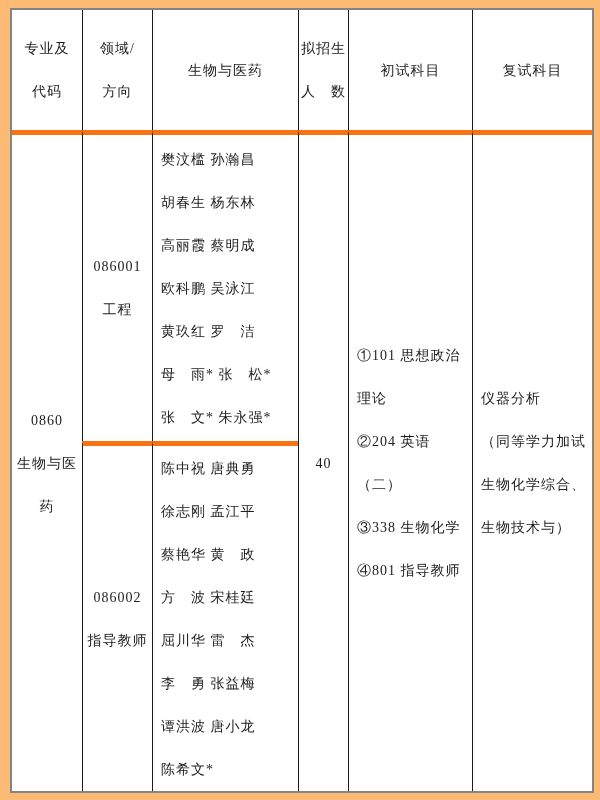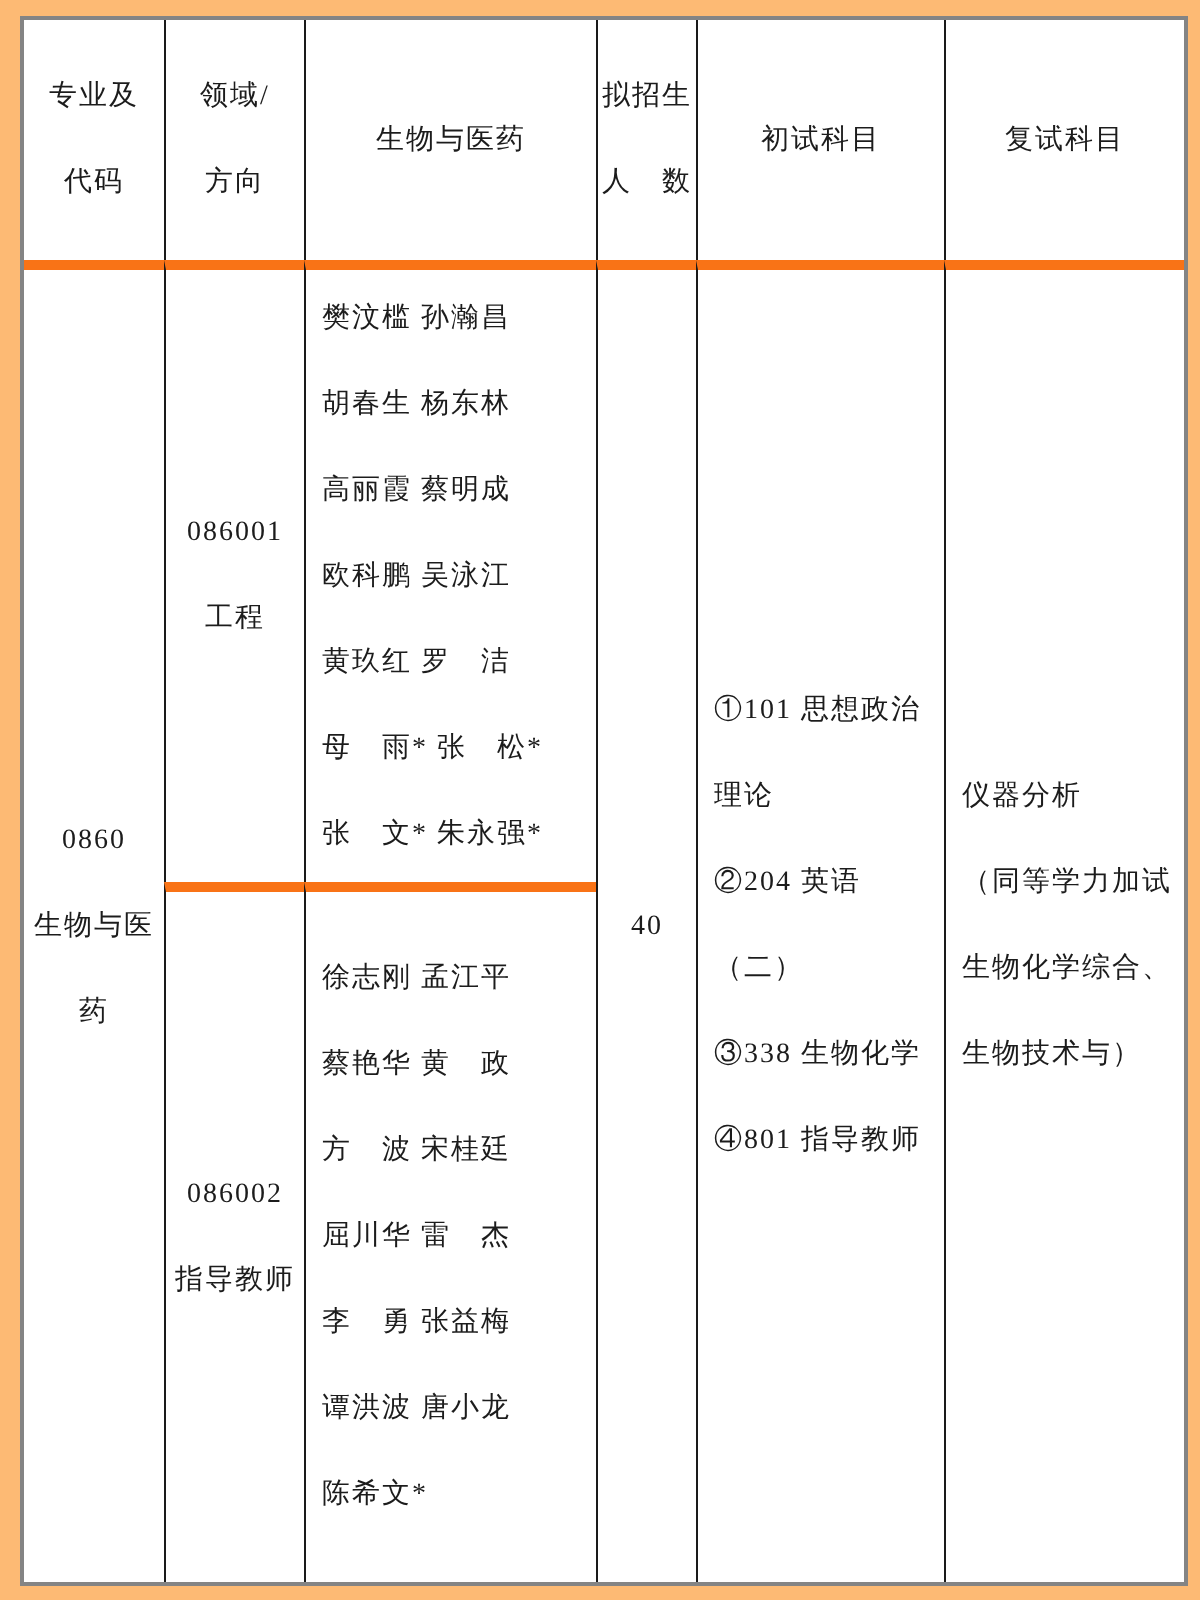--- a/index.html
+++ b/index.html
@@ -113,20 +113,21 @@
     <div class="cell bl bt span2rows left">
       <div class="wrapline">仪器分析</div>
       <div class="wrapline">（同等学力加试生物化学综合、生物技术与）</div>
     </div>
 
     <div class="cell bl bt">
       <div class="line">086002</div>
       <div class="line">指导教师</div>
     </div>
     <div class="cell bl bt left">
+      <div class="line">陈中祝 唐典勇</div>
       <div class="line">徐志刚 孟江平</div>
       <div class="line">蔡艳华 黄　政</div>
       <div class="line">方　波 宋桂廷</div>
       <div class="line">屈川华 雷　杰</div>
       <div class="line">李　勇 张益梅</div>
       <div class="line">谭洪波 唐小龙</div>
       <div class="line">陈希文*</div>
     </div>
 
   </div>

